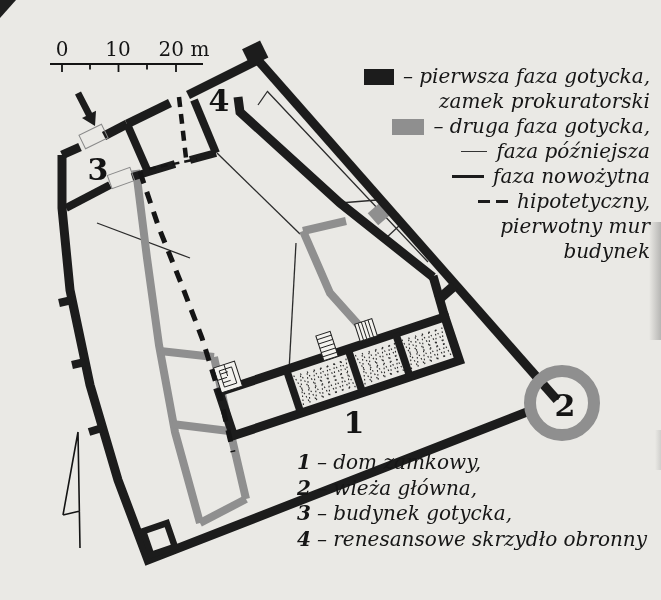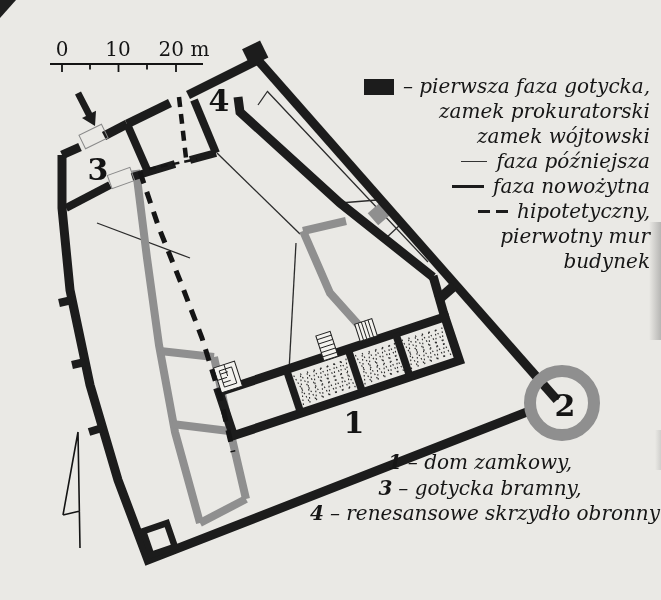--- a/index.html
+++ b/index.html
@@ -17,33 +17,33 @@
   .tl{stroke:#2b2b2b;stroke-width:1.3;fill:none;}
   .gap-outline{stroke:#8a8a8a;stroke-width:1;fill:none;}
   .dash{stroke:#151515;fill:none;}
   .hatch{stroke:#2a2a2a;stroke-width:1.1;fill:none;stroke-dasharray:1.6 2.4;}
   .stair{fill:#f3f2ee;stroke:#1f1f1f;stroke-width:1;}
   .stair-line{stroke:#1f1f1f;stroke-width:.9;fill:none;}
   .plan-num{font-family:"DejaVu Serif","Liberation Serif",serif;font-weight:bold;font-size:30px;fill:#141414;text-anchor:middle;}
   .scale-num{font-family:"DejaVu Serif","Liberation Serif",serif;font-size:20px;fill:#141414;text-anchor:middle;}
   .scale-geo{stroke:#141414;fill:none;}
 
-  .legend{position:absolute;top:74px;right:11px;width:330px;text-align:right;
+  .legend{position:absolute;top:64px;right:11px;width:330px;text-align:right;
     font-style:italic;font-size:20px;line-height:25px;}
   .lg-row{display:flex;justify-content:flex-end;align-items:center;white-space:nowrap;}
   .lg-text{display:inline-block;}
   .sym{display:inline-block;margin-right:9px;flex:0 0 auto;}
   .sym-black{width:30px;height:16px;background:var(--first_phase,#1c1c1c);}
   .sym-gray{width:32px;height:16px;background:var(--second_phase,#8f8f8f);}
   .sym-thick{width:32px;height:3.5px;background:#1c1c1c;}
   .sym-thin{width:26px;height:1.5px;background:#333;}
   .sym-dash{display:inline-flex;gap:6px;}
   .sym-dash i{display:block;width:12px;height:3px;background:#1c1c1c;}
 
-  .key{position:absolute;top:450px;right:11px;width:340px;text-align:center;
+  .key{position:absolute;top:450px;right:24px;width:340px;text-align:left;
     font-style:italic;font-size:20px;line-height:25.5px;}
   .key-row{white-space:nowrap;}
   .key-num{font-weight:bold;margin-right:6px;}
 
   .smudge{position:absolute;right:0;top:222px;width:12px;height:118px;
     background:linear-gradient(to left,rgba(120,120,120,.45),rgba(120,120,120,0));}
   .smudge2{position:absolute;right:0;top:430px;width:6px;height:40px;
     background:linear-gradient(to left,rgba(130,130,130,.25),rgba(130,130,130,0));}
 </style>
 </head>
@@ -166,21 +166,22 @@
 
 <div class="legend">
   <div class="lg-row">
     <span class="sym sym-black"></span>
     <span class="lg-text">– pierwsza faza gotycka,</span>
   </div>
   <div class="lg-row">
     <span class="lg-text">zamek prokuratorski</span>
   </div>
   <div class="lg-row">
-    <span class="lg-text">zamek wójtowski</span>
+    <span class="sym sym-gray"></span>
+    <span class="lg-text">– druga faza gotycka,</span>
   </div>
   <div class="lg-row">
     <span class="sym sym-thin"></span>
     <span class="lg-text">faza późniejsza</span>
   </div>
   <div class="lg-row">
     <span class="sym sym-thick"></span>
     <span class="lg-text">faza nowożytna</span>
   </div>
   <div class="lg-row">
@@ -196,21 +197,24 @@
   <div class="lg-row">
     <span class="lg-text">budynek</span>
   </div>
 </div>
 
 <div class="key">
   <div class="key-row">
     <b class="key-num">1</b><span>– dom zamkowy,</span>
   </div>
   <div class="key-row">
-    <b class="key-num">3</b><span>– gotycka bramny,</span>
+    <b class="key-num">2</b><span>– wieża główna,</span>
+  </div>
+  <div class="key-row">
+    <b class="key-num">3</b><span>– budynek gotycka,</span>
   </div>
   <div class="key-row">
     <b class="key-num">4</b><span>– renesansowe skrzydło obronny</span>
   </div>
 </div>
 
 <div class="smudge"></div>
 <div class="smudge2"></div>
 
 </body></html>

